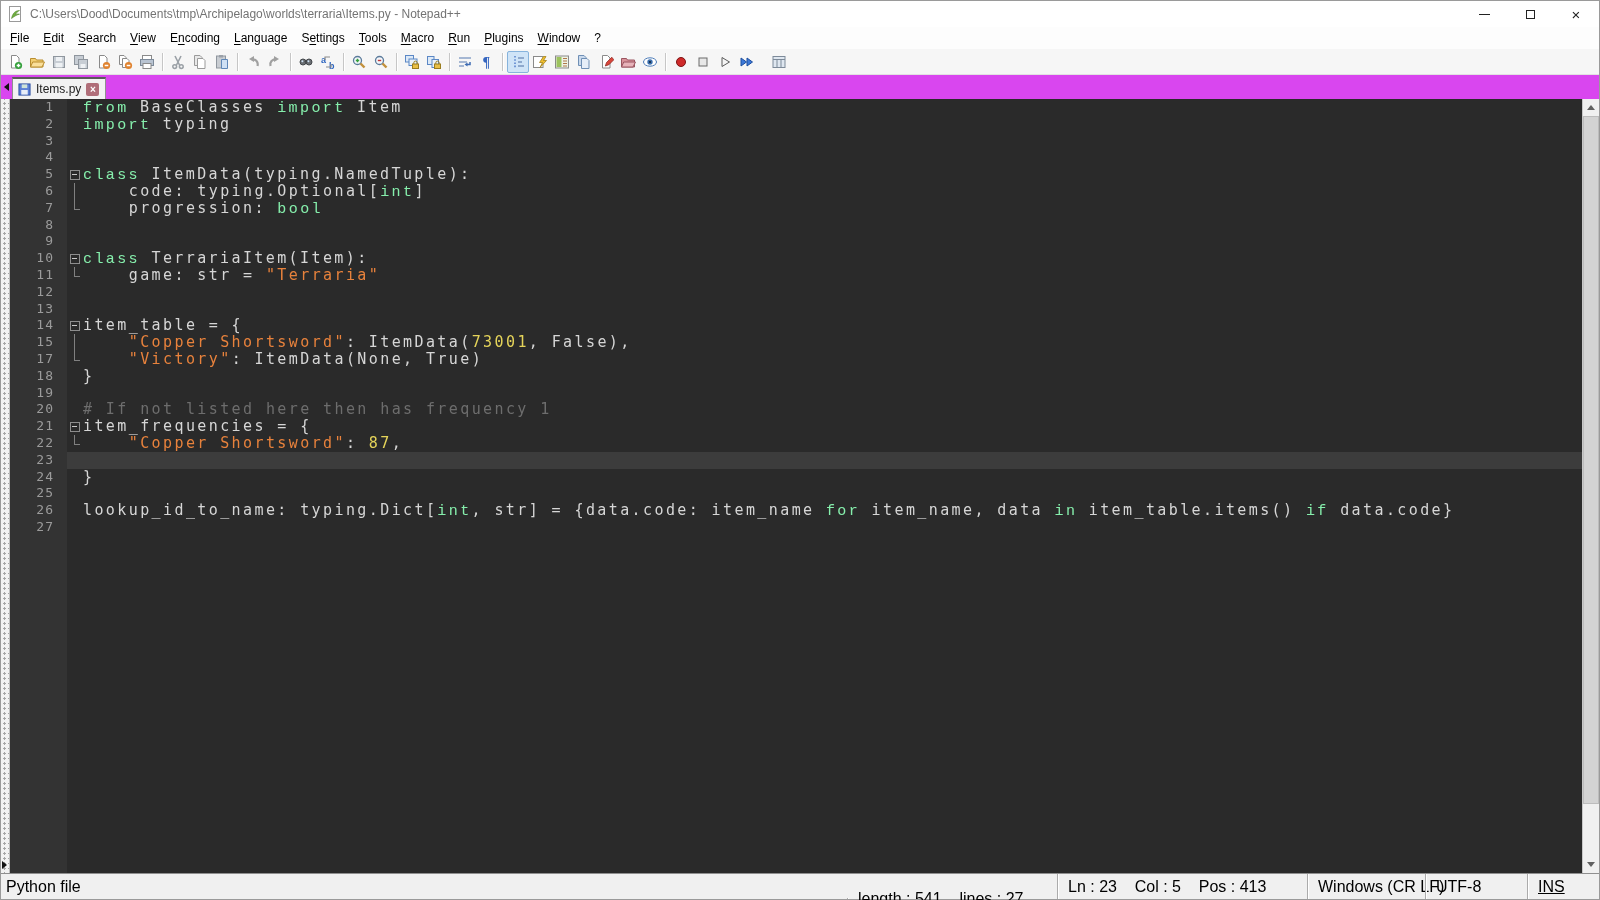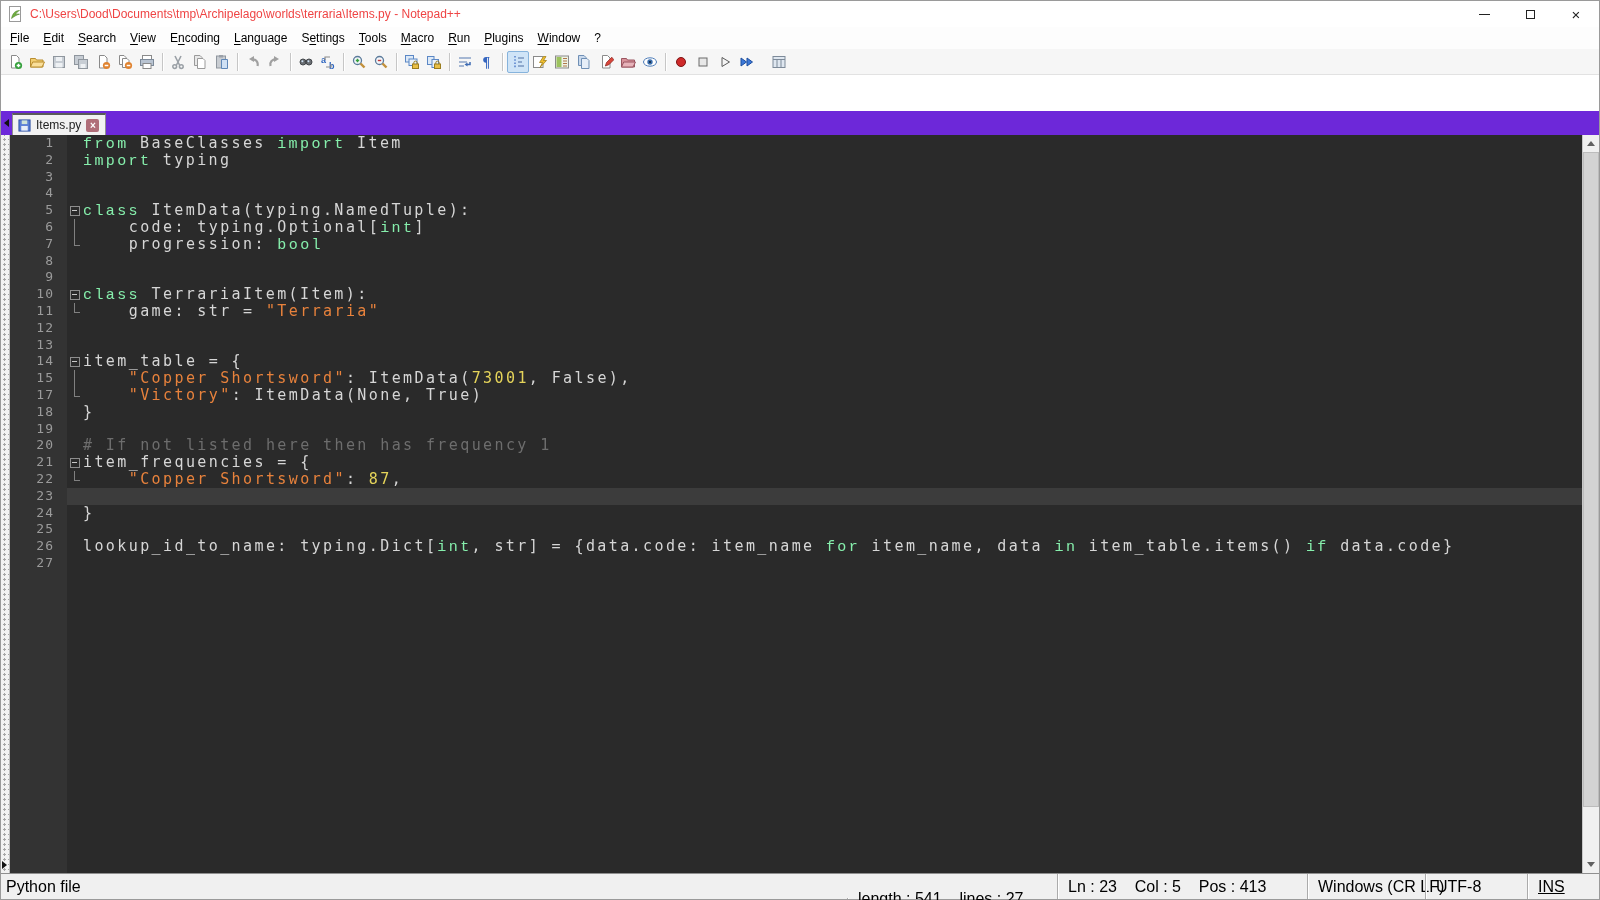--- a/index.html
+++ b/index.html
@@ -3,42 +3,42 @@
 <meta charset="utf-8">
 <style>
   * { margin:0; padding:0; box-sizing:border-box; }
   html,body { width:1600px; height:900px; overflow:hidden; }
   body { font-family:"Liberation Sans", sans-serif; background:#fff; }
   .window { width:1600px; height:900px; display:flex; flex-direction:column; border:1px solid #9a9a9a; }
 
   
   .titlebar { height:26px; background:#ffffff; display:flex; align-items:center; flex:0 0 auto; }
   .app-icon { width:16px; height:16px; margin:0 6px 0 7px; }
-  .title-text { font-size:12px; color:#ef4444; flex:1; white-space:nowrap; overflow:hidden; }
+  .title-text { font-size:12px; color:#737373; flex:1; white-space:nowrap; overflow:hidden; }
   .win-btns { display:flex; height:100%; }
   .win-btn { width:46px; height:100%; display:flex; align-items:center; justify-content:center; color:#222; font-size:13px; }
   .glyph-min { width:11px; border-bottom:1px solid #222; height:1px; }
   .glyph-max { width:9px; height:9px; border:1px solid #222; }
   .glyph-close { font-size:15px; line-height:15px; }
 
   
   .menubar { height:22px; background:#fdfdfd; display:flex; align-items:center; padding-left:2px; flex:0 0 auto; }
   .menu-item { font-size:12px; color:#000; padding:3px 7px; cursor:default; }
   .menu-item u { text-underline-offset:2px; }
 
   
   .toolbar { height:26px; background:#f6f6f6; display:flex; align-items:center; padding-left:3px; flex:0 0 auto; border-bottom:1px solid #e2e2e2; }
   .tbtn { width:22px; height:22px; display:flex; align-items:center; justify-content:center; border:1px solid transparent; border-radius:2px; }
   .tbtn.pressed { background:#cfe4f7; border-color:#86b3dc; }
   .tbtn.gap { margin-left:10px; }
   .tsep { width:1px; height:18px; background:#c6c6c6; box-shadow:1px 0 0 #ffffff; margin:0 4px; }
   .tbtn svg { display:block; }
 
   
-  .tabbar { height:24px; background:#6d28d9; display:flex; align-items:flex-end; flex:0 0 auto;margin-top:36px; }
+  .tabbar { height:24px; background:#d946ef; display:flex; align-items:flex-end; flex:0 0 auto; }
   .tab-scroll { width:11px; height:100%; display:flex; align-items:center; justify-content:center; }
   .tri-left { width:0; height:0; border-top:4px solid transparent; border-bottom:4px solid transparent; border-right:5px solid #111; }
   .tab { height:22px; background:#f2f2f2; border:1px solid #8f8f8f; border-bottom:none; border-top:2px solid #5a5a5a; display:flex; align-items:center; padding:0 6px 0 5px; gap:5px; }
   .tab-label { font-size:12px; color:#222; }
   .tab-close { width:13px; height:13px; background:#b06e79; border-radius:2px; color:#fff; font-size:10px; font-weight:bold; line-height:13px; text-align:center; }
   .tab-save-icon svg { display:block; }
 
   
   .main { flex:1 1 auto; display:flex; min-height:0; background:#2a2a2a; }
   .left-strip { width:9px; background:#f2f2f2; border-right:1px solid #bdbdbd; position:relative;

